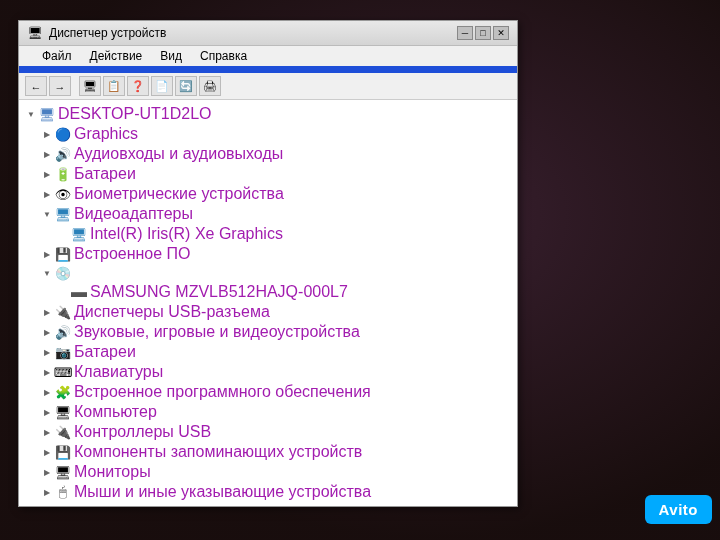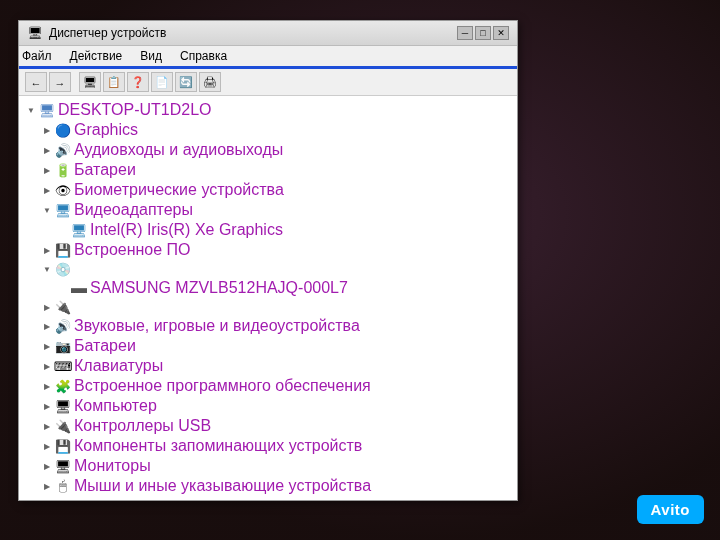--- a/index.html
+++ b/index.html
@@ -18,21 +18,21 @@
       position: absolute;
       top: 0; left: 0; right: 0; bottom: 0;
       background: radial-gradient(ellipse at 60% 40%, rgba(80,40,80,0.4) 0%, rgba(20,10,10,0.8) 70%);
       z-index: 0;
     }
 
     
     .avito-badge {
       position: absolute;
       bottom: 16px;
-      right: 16px;
+      right: 8px;
       background: #00aaff;
       color: white;
       font-weight: bold;
       font-size: 15px;
       padding: 6px 14px;
       border-radius: 6px;
       z-index: 100;
       letter-spacing: 0.5px;
     }
 
@@ -86,24 +86,24 @@
       font-size: 9px;
       display: flex;
       align-items: center;
       justify-content: center;
       cursor: pointer;
     }
 
     
     .menu-bar {
       background: #f0f0f0;
-      padding: 2px 0;
+      padding: 2px 20px;
       display: flex;
       gap: 12px;
-      border-bottom: 3px solid #1d4ed8;
+      border-bottom: 7px solid #1d4ed8;
     }
 
     .menu-item {
       font-size: 12px;
       color: #000;
       cursor: pointer;
       padding: 1px 3px;
     }
 
     
@@ -286,20 +286,21 @@
       <span class="tree-indent" style="width:36px"></span>
       <span class="tree-expand">&nbsp;</span>
       <span class="tree-icon" style="color:#555;font-size:16px;">▬</span>
       <span class="tree-label">SAMSUNG MZVLB512HAJQ-000L7</span>
     </div>
 
     <div class="tree-item">
       <span class="tree-indent" style="width:20px"></span>
       <span class="tree-expand">▶</span>
       <span class="tree-icon">🔌</span>
+      <span class="tree-label">Диспетчеры USB-разъема</span>
     </div>
 
     <div class="tree-item">
       <span class="tree-indent" style="width:20px"></span>
       <span class="tree-expand">▶</span>
       <span class="tree-icon">🔊</span>
       <span class="tree-label">Звуковые, игровые и видеоустройства</span>
     </div>
 
     <div class="tree-item">

